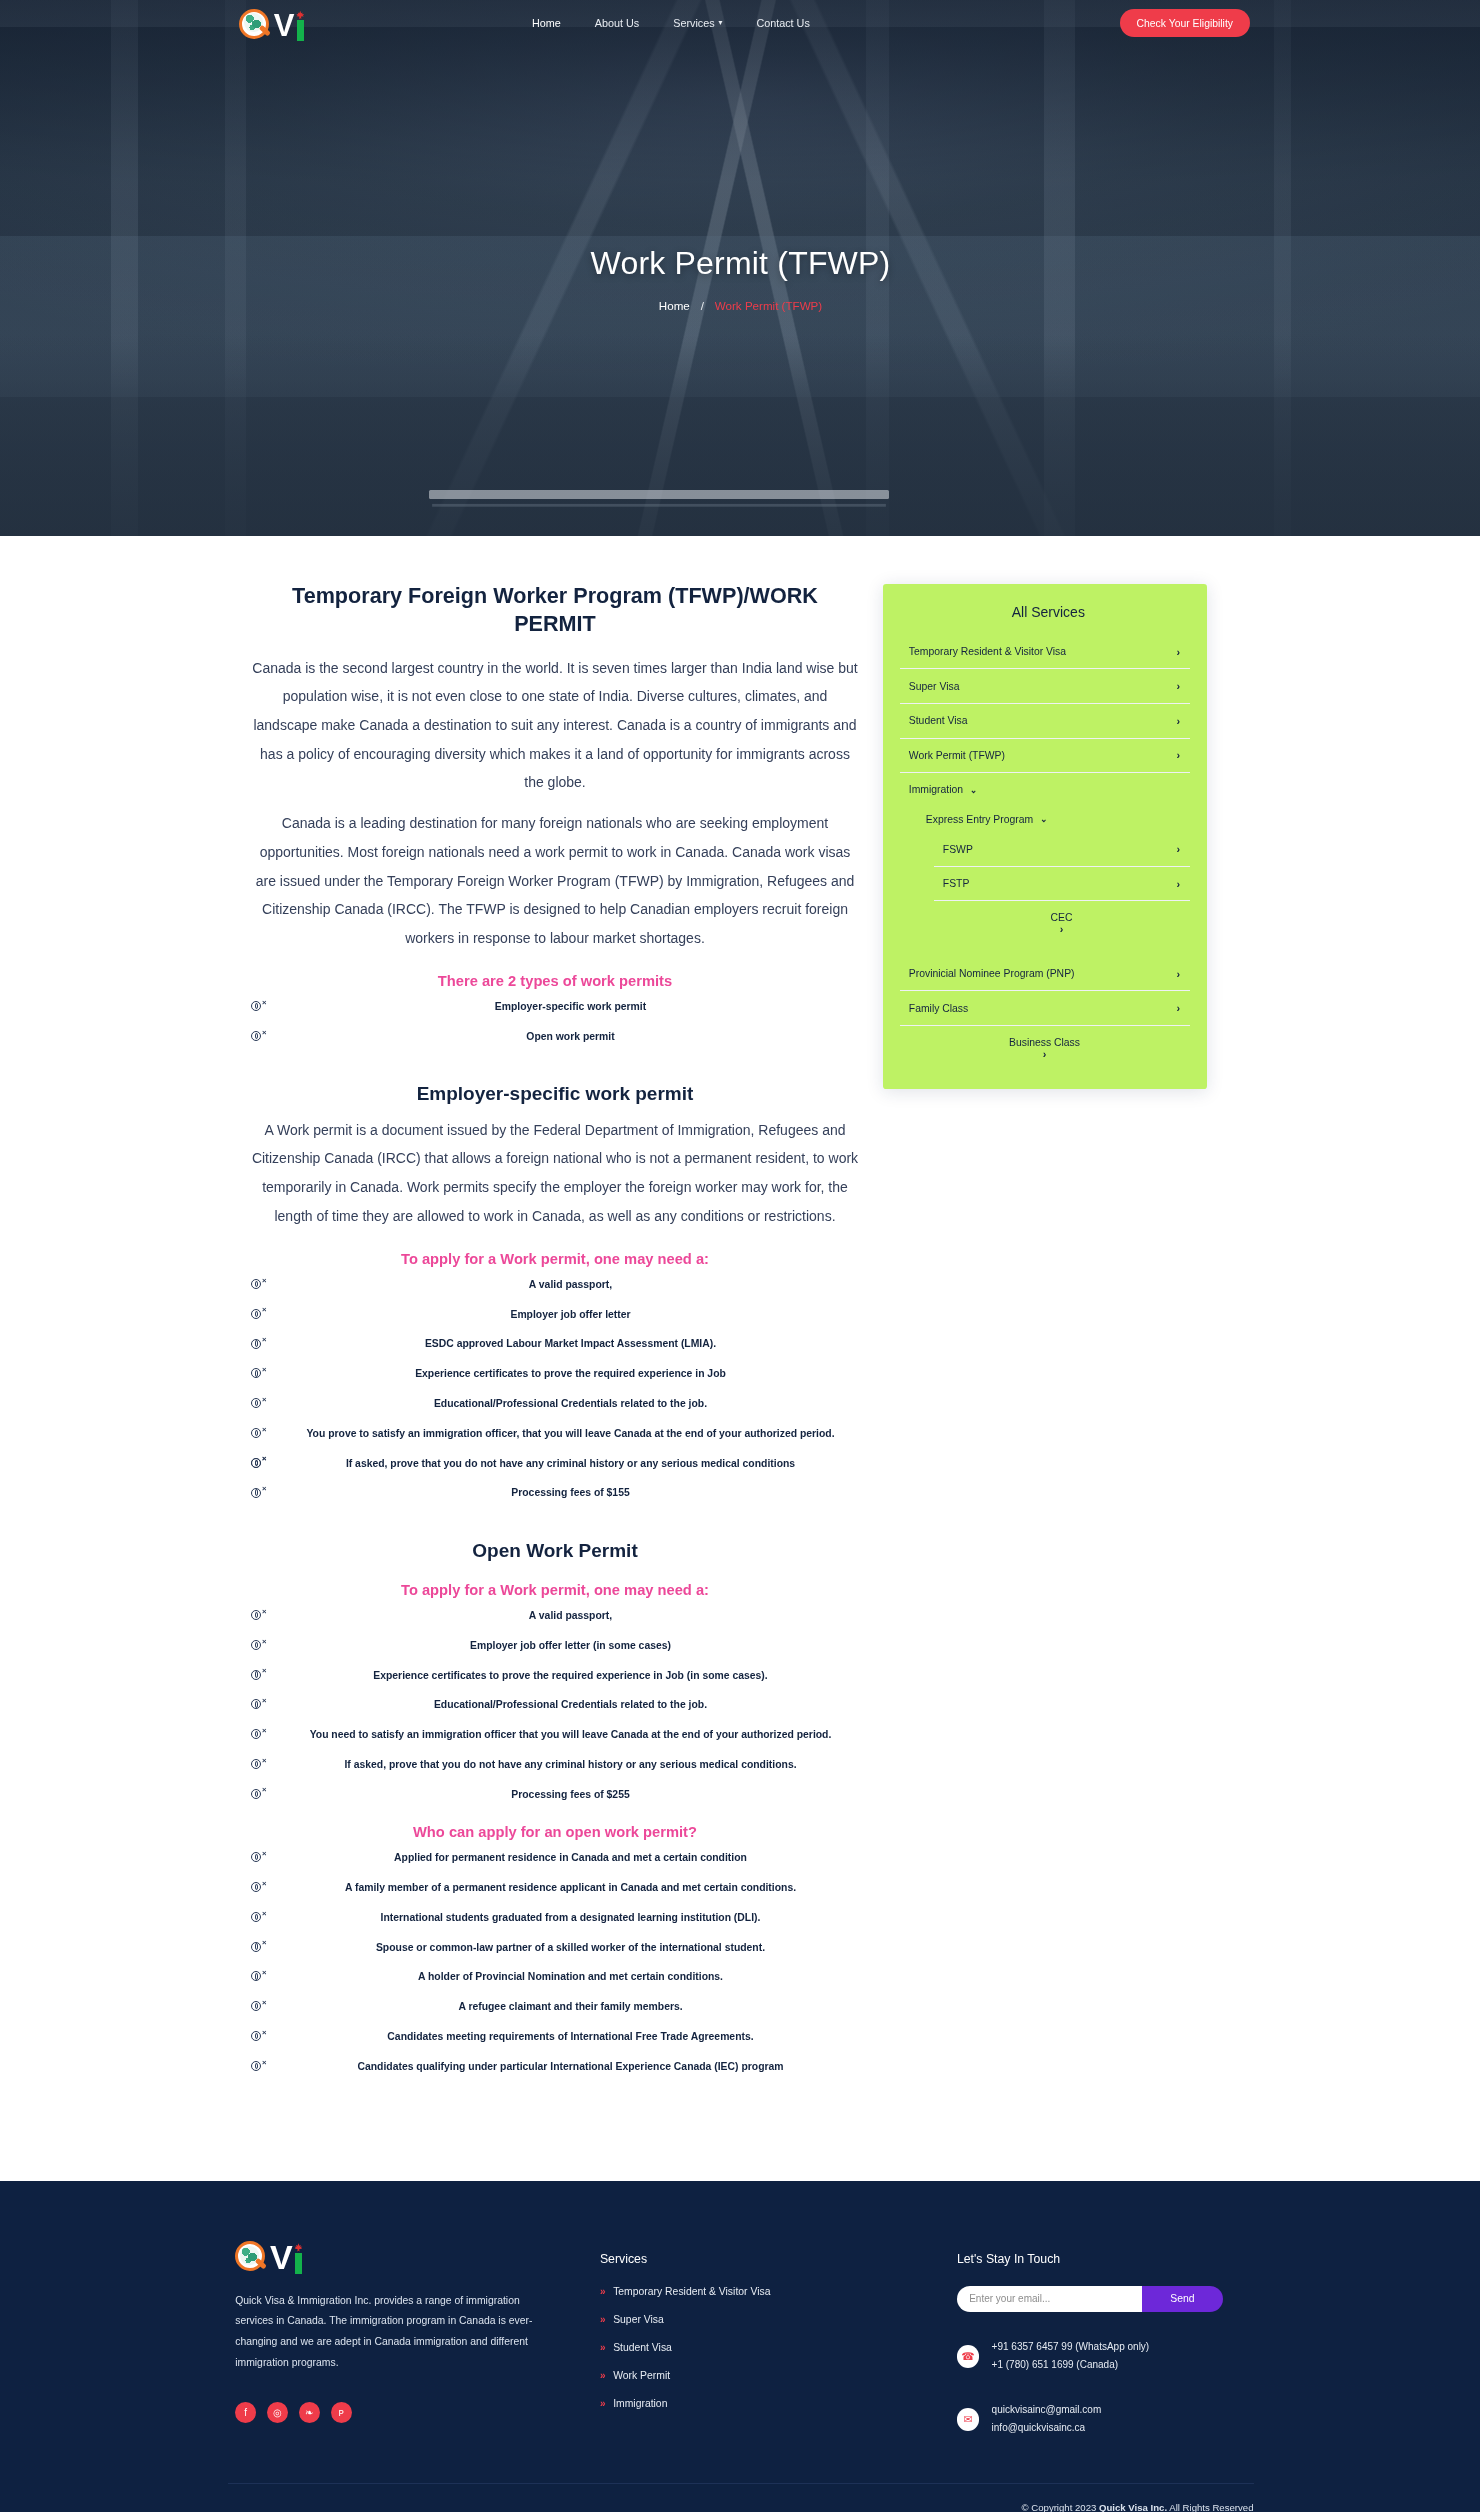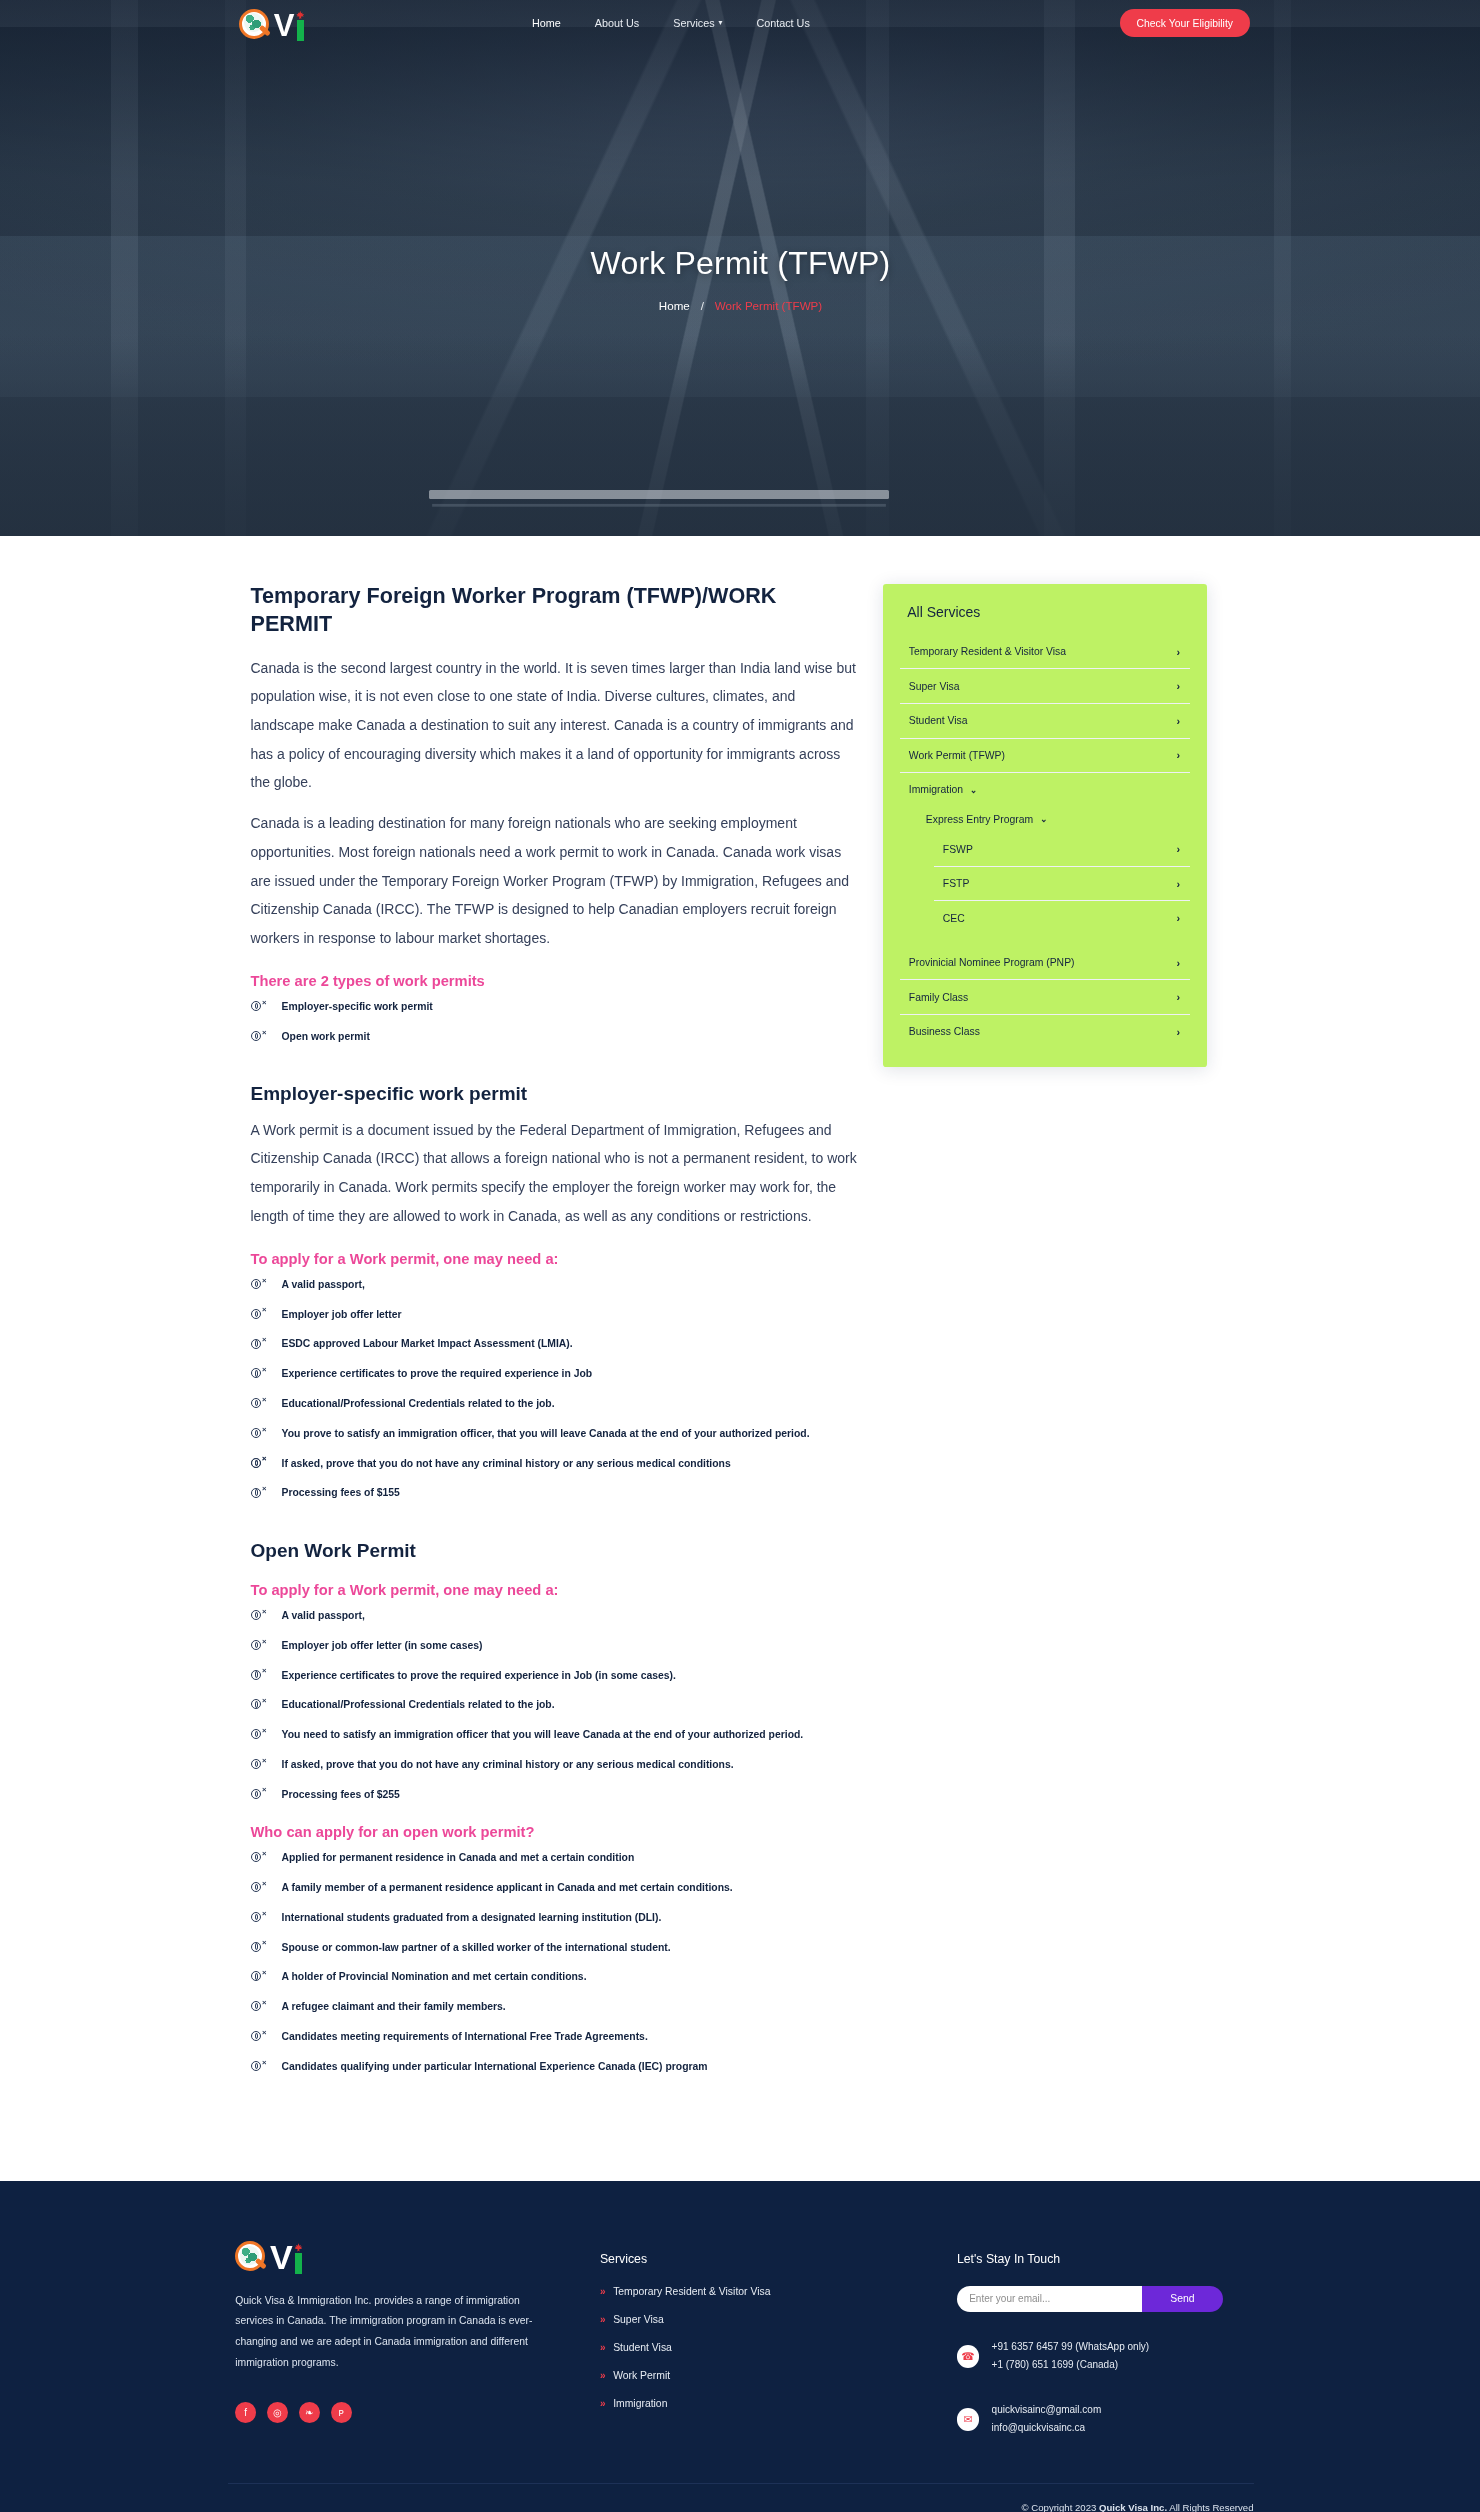--- a/index.html
+++ b/index.html
@@ -130,21 +130,21 @@
   .crumbs { margin-top:17px; font-size:11.6px; }
   .crumbs a { color:#ffffff; text-decoration:none; }
   .crumbs .sep { color:#e7ebef; margin:0 7.7px; }
   .crumbs .cur { color:#ef3c4a; }
 
   
   .main {
     position:relative;
     width:1026px; margin:0 auto;
     padding:46px 0 93px;
-    display:flex; gap:23px; align-items:flex-start;
+    display:flex; gap:23px; align-items:flex-start;text-align:center;
   }
   .content { width:632px; padding-left:23px; }
   h1.sec {
     font-size:21.6px; font-weight:700; line-height:1.3;
     color:#13233f; margin-bottom:15.4px;
   }
   h2.sec {
     font-size:19px; font-weight:700; color:#13233f;
     margin:37px 0 10.8px;
   }
@@ -186,21 +186,21 @@
     border-radius:3.1px; padding:20px 17px 18.5px;
     margin-top:1.5px;
   }
   .sidebar-title { font-size:14px; font-weight:400; color:#13233f; margin-bottom:15.4px; padding-left:7.7px; }
   .svc-row {
     display:flex; align-items:center; justify-content:space-between;
     padding:10.8px 9.3px; cursor:pointer;
     border-bottom:0.8px solid #eef1f5;
     font-size:10.4px; color:#13233f;
   }
-  .svc-row:last-child { border-bottom:none; }
+  .svc-row:last-child { border-bottom:none;flex-direction:column; }
   .svc-row .chev { font-size:10.8px; font-weight:700; color:#13233f; }
   .svc-row.toggle { border-bottom:none; padding-bottom:7.7px; }
   .svc-row.toggle .label { display:flex; align-items:center; gap:7px; }
   .svc-row.toggle .dd { font-size:8.5px; font-weight:700; }
   .svc-sub { padding-left:17px; }
   .svc-sub2 { padding-left:17px; }
   .svc-gap { height:10.8px; }
 
   
   .footer { background:#0e2141; padding:56px 0 0; color:#e7ecf3; }

